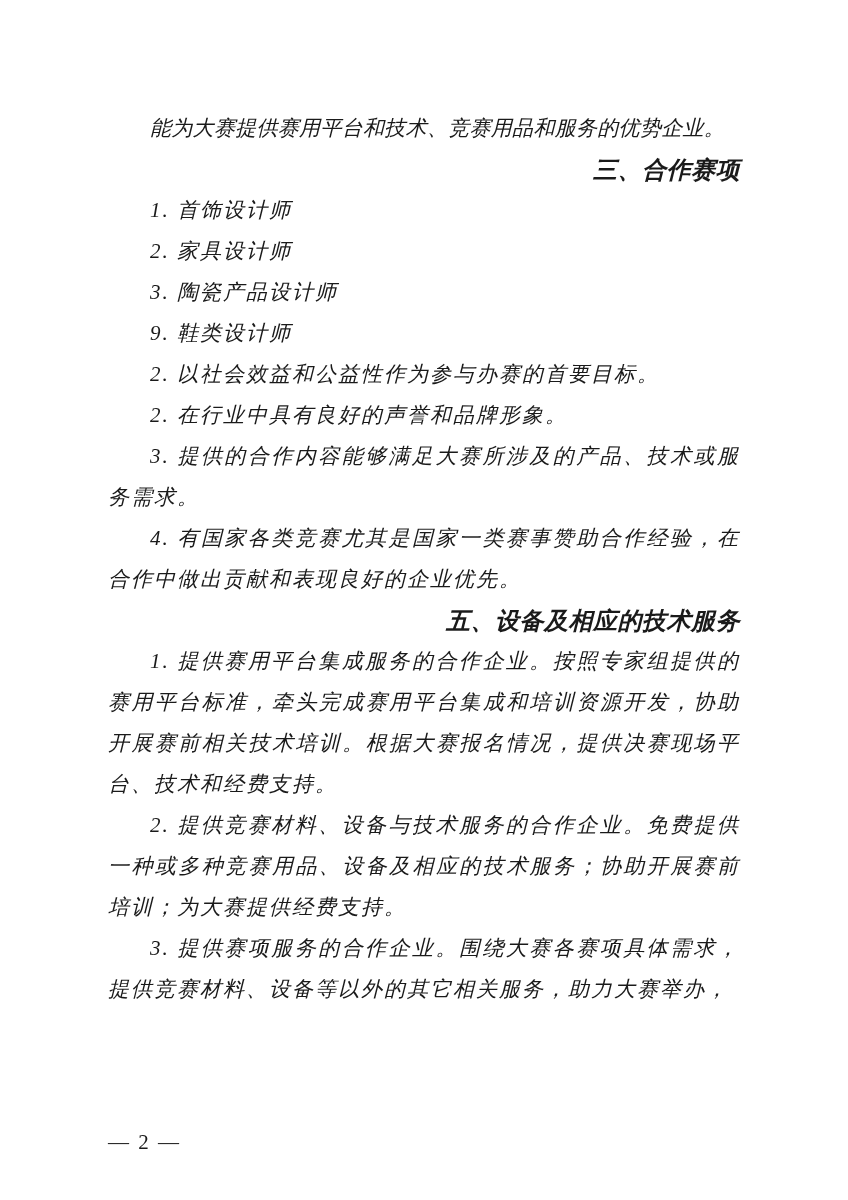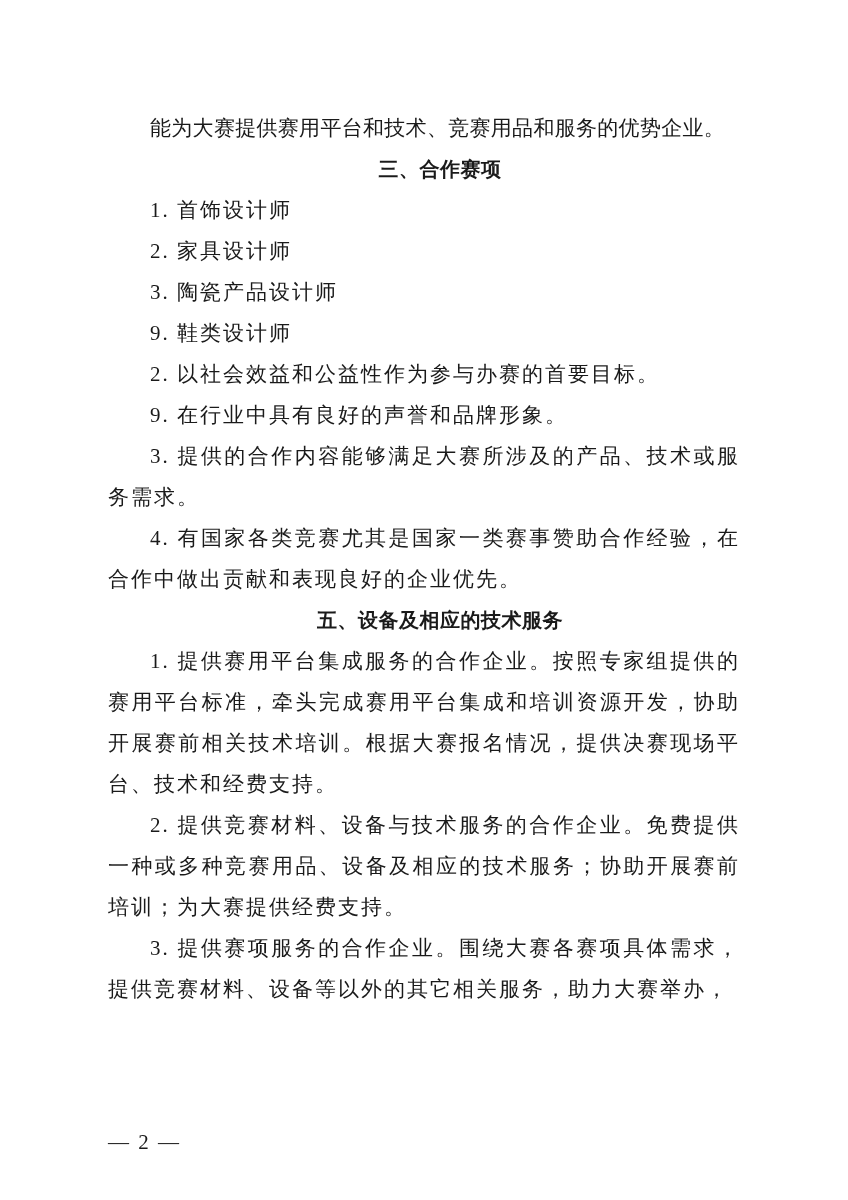--- a/index.html
+++ b/index.html
@@ -21,37 +21,38 @@
     top: 108px;
     width: 632px;
     font-size: 21px;
     line-height: 41px;
     text-align: justify;
     text-justify: inter-character;
   }
   .doc p {
     margin: 0;
     padding: 0;
+    font-style: italic;
   }
   .block.paragraph,
   .block.list_item {
     text-indent: 2em;
     letter-spacing: 2px;
   }
   .block.continuation {
     text-indent: 2em;
     letter-spacing: 0.3px;
   }
   .block.heading {
     font-family: "Liberation Sans", "DejaVu Sans", sans-serif;
     font-weight: 700;
-    font-size: 20px;
+    font-size: 24px;
     letter-spacing: 0.5px;
     text-indent: 1.6em;
-    text-align: center;
+    text-align: right;
   }
   .page-number {
     position: absolute;
     left: 108px;
     top: 1122px;
     font-size: 21px;
     line-height: 41px;
     letter-spacing: 2px;
     color: #1a1a1a;
   }
@@ -61,21 +62,21 @@
 
 <div class="page-wrap">
   <main class="doc">
       <p class="block continuation">能为大赛提供赛用平台和技术、竞赛用品和服务的优势企业。</p>
       <p class="block heading">三、合作赛项</p>
       <p class="block list_item">1. 首饰设计师</p>
       <p class="block list_item">2. 家具设计师</p>
       <p class="block list_item">3. 陶瓷产品设计师</p>
       <p class="block list_item">9. 鞋类设计师</p>
       <p class="block paragraph">2. 以社会效益和公益性作为参与办赛的首要目标。</p>
-      <p class="block paragraph">9. 在行业中具有良好的声誉和品牌形象。</p>
+      <p class="block paragraph">2. 在行业中具有良好的声誉和品牌形象。</p>
       <p class="block paragraph">3. 提供的合作内容能够满足大赛所涉及的产品、技术或服务需求。</p>
       <p class="block paragraph">4. 有国家各类竞赛尤其是国家一类赛事赞助合作经验，在合作中做出贡献和表现良好的企业优先。</p>
       <p class="block heading">五、设备及相应的技术服务</p>
       <p class="block paragraph">1. 提供赛用平台集成服务的合作企业。按照专家组提供的赛用平台标准，牵头完成赛用平台集成和培训资源开发，协助开展赛前相关技术培训。根据大赛报名情况，提供决赛现场平台、技术和经费支持。</p>
       <p class="block paragraph">2. 提供竞赛材料、设备与技术服务的合作企业。免费提供一种或多种竞赛用品、设备及相应的技术服务；协助开展赛前培训；为大赛提供经费支持。</p>
       <p class="block paragraph">3. 提供赛项服务的合作企业。围绕大赛各赛项具体需求，提供竞赛材料、设备等以外的其它相关服务，助力大赛举办，</p>
     </main>
   <footer class="page-number">— 2 —</footer>
 </div>
 

